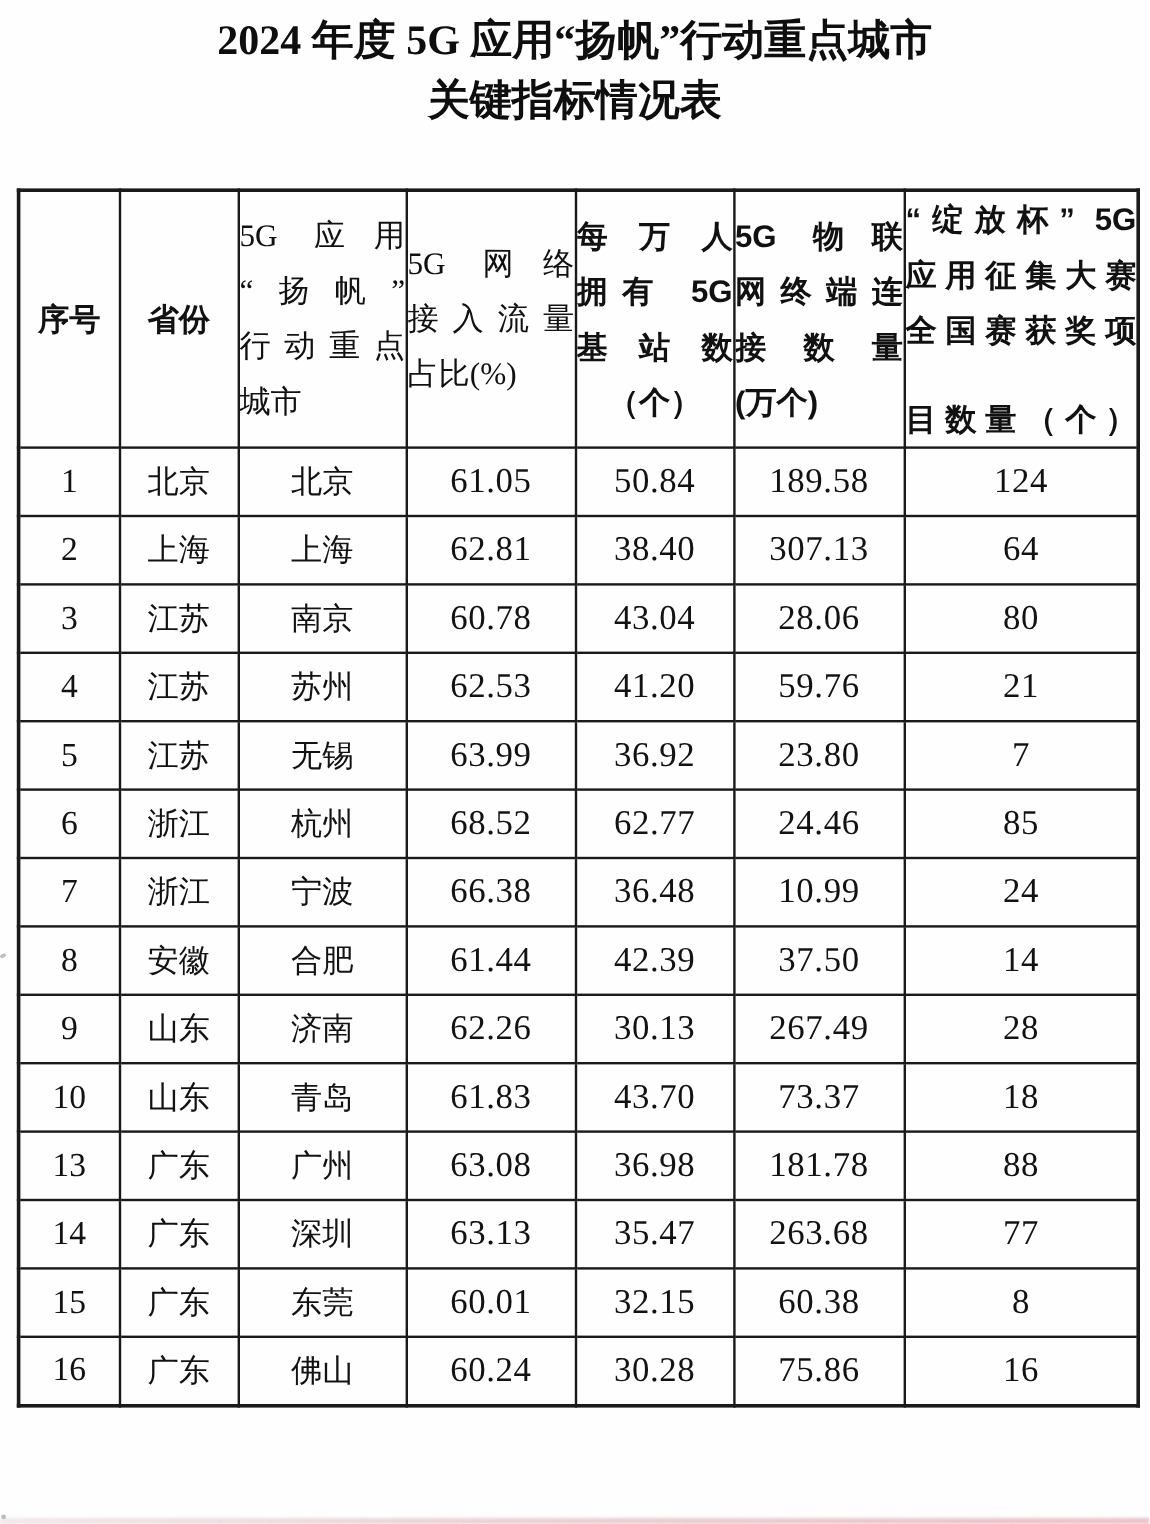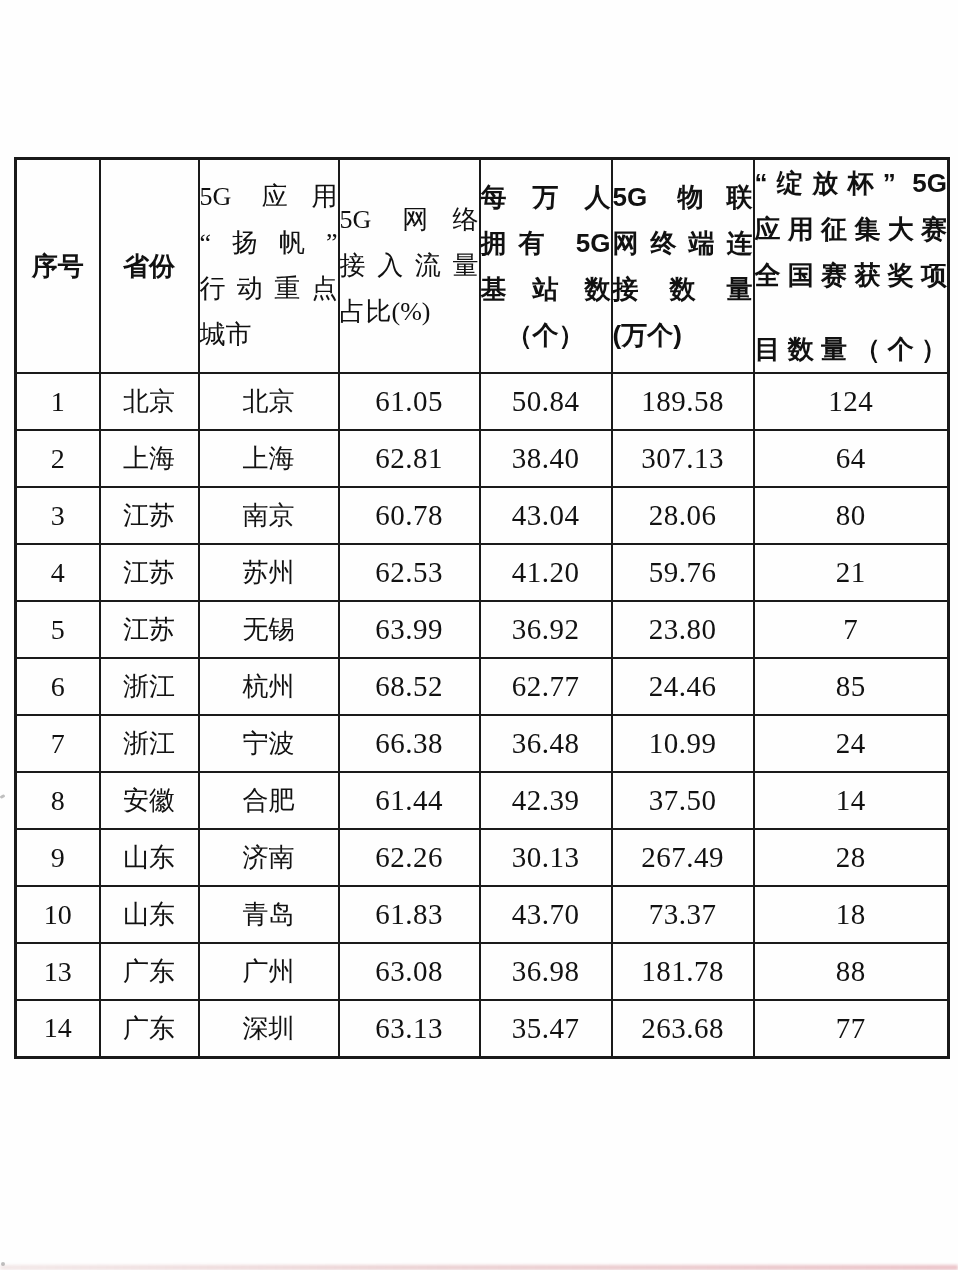--- a/index.html
+++ b/index.html
@@ -82,20 +82,24 @@
   }
   .speck { position: absolute; background: #8a8a8a; border-radius: 2px; opacity: 0.55; }
   .speck-1 { left: 0; top: 795px; width: 5px; height: 3px; transform: rotate(-30deg); }
   .speck-2 { left: 1px; top: 1262px; width: 4px; height: 4px; }
 </style>
 </head>
 <body>
 
 <div class="page">
 
+  <div class="title">
+    <div>2024 年度 5G 应用“扬帆”行动重点城市</div>
+    <div>关键指标情况表</div>
+  </div>
 
   <table class="indicators">
     <colgroup>
       <col style="width:84px">
         <col style="width:99px">
         <col style="width:140px">
       <col style="width:141px">
         <col style="width:132px">
         <col style="width:142px">
       <col style="width:195px">
@@ -241,19 +245,37 @@
         </tr>
         <tr>
           <td class="c-no">14</td>
           <td class="c-zh">广东</td>
           <td class="c-zh">深圳</td>
           <td class="c-num">63.13</td>
           <td class="c-num">35.47</td>
           <td class="c-num">263.68</td>
           <td class="c-num">77</td>
         </tr>
+        <tr>
+          <td class="c-no">15</td>
+          <td class="c-zh">广东</td>
+          <td class="c-zh">东莞</td>
+          <td class="c-num">60.01</td>
+          <td class="c-num">32.15</td>
+          <td class="c-num">60.38</td>
+          <td class="c-num">8</td>
+        </tr>
+        <tr>
+          <td class="c-no">16</td>
+          <td class="c-zh">广东</td>
+          <td class="c-zh">佛山</td>
+          <td class="c-num">60.24</td>
+          <td class="c-num">30.28</td>
+          <td class="c-num">75.86</td>
+          <td class="c-num">16</td>
+        </tr>
       </tbody>
   </table>
 
   <div class="artifact-bottom"></div>
   <div class="speck speck-1"></div>
   <div class="speck speck-2"></div>
 </div>
 
 </body></html>

